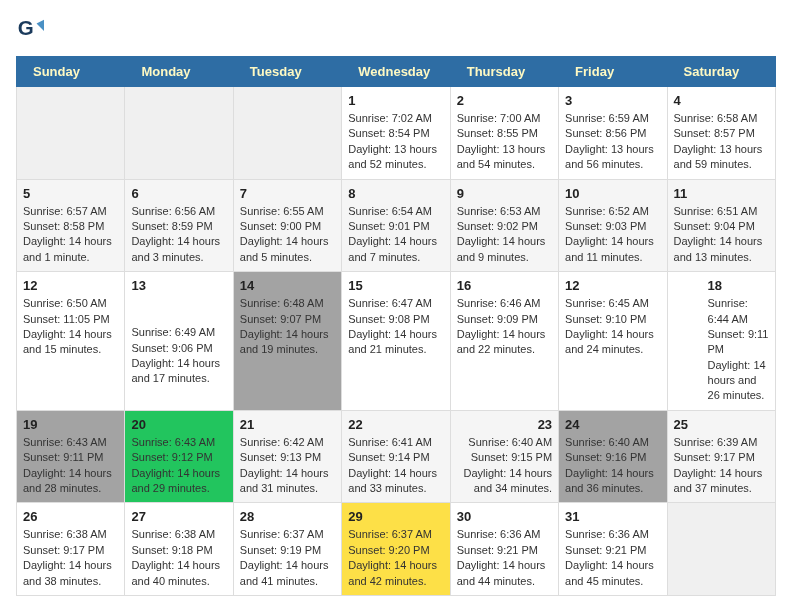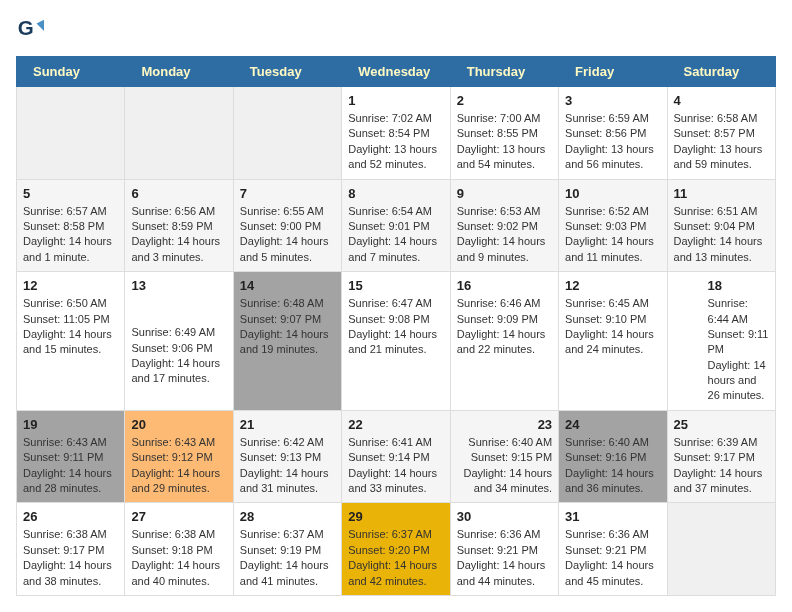--- a/index.html
+++ b/index.html
@@ -244,21 +244,21 @@
 Daylight: 14 hours and 26 minutes.</div>
         </td>
       </tr>
       <tr>
         <td style="background: #a3a3a3;">
           <span class="day-number">19</span>
           <div class="day-info" style="white-space: pre-line;">Sunrise: 6:43 AM
 Sunset: 9:11 PM
 Daylight: 14 hours and 28 minutes.</div>
         </td>
-        <td style="background: #fdba74;">
+        <td style="background: #22c55e;">
           <span class="day-number">20</span>
           <div class="day-info" style="white-space: pre-line;">Sunrise: 6:43 AM
 Sunset: 9:12 PM
 Daylight: 14 hours and 29 minutes.</div>
         </td>
         <td style="background: rgb(245, 245, 245);">
           <span class="day-number">21</span>
           <div class="day-info" style="white-space: pre-line;">Sunrise: 6:42 AM
 Sunset: 9:13 PM
 Daylight: 14 hours and 31 minutes.</div>
@@ -300,21 +300,21 @@
           <div class="day-info" style="white-space: pre-line;">Sunrise: 6:38 AM
 Sunset: 9:18 PM
 Daylight: 14 hours and 40 minutes.</div>
         </td>
         <td style="background: rgb(255, 255, 255);">
           <span class="day-number">28</span>
           <div class="day-info" style="white-space: pre-line;">Sunrise: 6:37 AM
 Sunset: 9:19 PM
 Daylight: 14 hours and 41 minutes.</div>
         </td>
-        <td style="background: #eab308;">
+        <td style="background: #fde047;">
           <span class="day-number">29</span>
           <div class="day-info" style="white-space: pre-line;">Sunrise: 6:37 AM
 Sunset: 9:20 PM
 Daylight: 14 hours and 42 minutes.</div>
         </td>
         <td style="background: rgb(255, 255, 255);">
           <span class="day-number">30</span>
           <div class="day-info" style="white-space: pre-line;">Sunrise: 6:36 AM
 Sunset: 9:21 PM
 Daylight: 14 hours and 44 minutes.</div>

